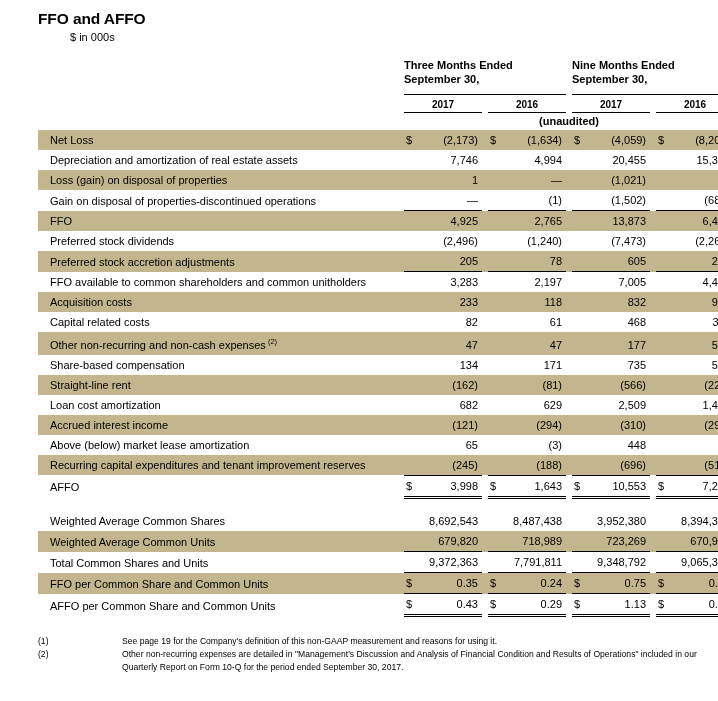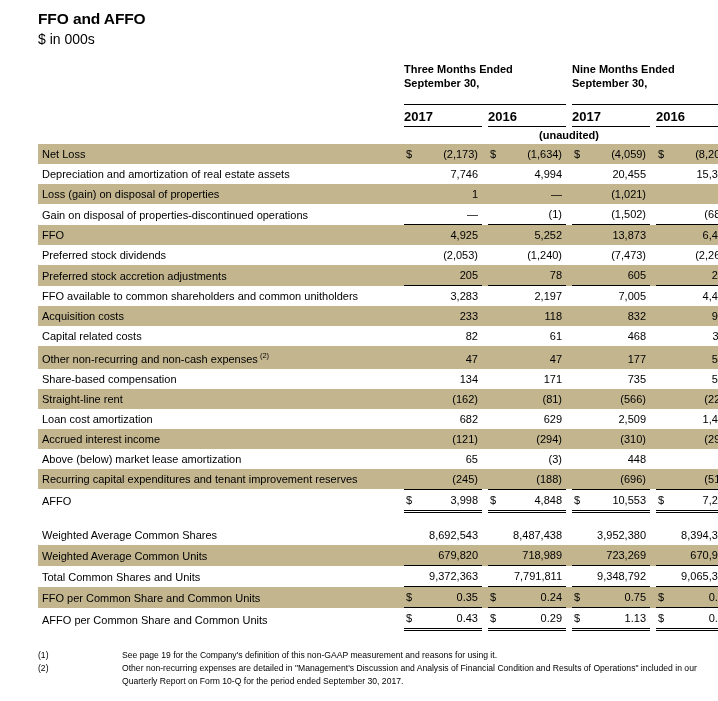--- a/index.html
+++ b/index.html
@@ -12,22 +12,23 @@
     overflow: hidden;
   }
   .page { position: relative; width: 718px; height: 545px; padding: 0; }
 
   .title {
     font-size: 15.5px; font-weight: bold;
     letter-spacing: -0.1px;
     padding: 10px 0 0 38px;
   }
   .subtitle {
-    font-size: 14px;
+    font-size: 11px;
     padding: 3px 16px 0 38px;
+    margin-left: 32px;
   }
 
   table.ffo {
     border-collapse: collapse;
     width: 680px;
     margin: 16px 0 0 38px;
     table-layout: fixed;
     font-size: 11px;
   }
   table.ffo col.lab  { width: 366px; }
@@ -35,35 +36,35 @@
   table.ffo col.num  { width: 62px; }
   table.ffo col.gap  { width: 6px; }
 
   td, th { padding: 0; vertical-align: bottom; }
 
   
   .hdr-group {
     font-weight: bold; font-size: 11px;
     line-height: 13.5px; padding-bottom: 2px;
   }
-  .hdr-group .u { border-bottom: 1.2px solid #000; padding-bottom: 14px; display:block;}
+  .hdr-group .u { border-bottom: 1.2px solid #000; padding-bottom: 8px; display:block;}
   .hdr-yr {
-    text-align: left; font-weight: bold; font-size: 13px;
+    text-align: center; font-weight: bold; font-size: 10px;
     padding: 2px 0 2px 0;
     border-bottom: 1.2px solid #000;
   }
   .hdr-unaud {
     text-align: center; font-weight: bold; font-size: 11px;
     padding: 2px 0 3px 0;
   }
 
   
   tr.r td { height: 20px; line-height: 20px; font-size: 11px; }
   tr.r.shade td { background: #c3b68f; }
-  tr.r .lbl { padding-left: 4px; white-space: nowrap; }
+  tr.r .lbl { padding-left: 12px; white-space: nowrap; }
   tr.r .n   { text-align: right; padding-right: 4px; white-space: nowrap; }
   tr.r .c   { text-align: left; padding-left: 2px; }
 
   .sup { font-size: 7.5px; vertical-align: super; }
   .botline   { border-bottom: 1.2px solid #000; }
   .dblline   { border-bottom: 3px double #000; }
 
   tr.spacer td { height: 14px; background: #ffffff; }
 
   
@@ -179,32 +180,32 @@
           <td></td>
           <td class="c botline"></td>
           <td class="n botline">(689)</td>
         </tr>
         <tr class="r shade">
           <td class="lbl">FFO</td>
           <td class="c"></td>
           <td class="n">4,925</td>
           <td></td>
           <td class="c"></td>
-          <td class="n">5,252</td>
+          <td class="n">2,765</td>
           <td></td>
           <td class="c"></td>
           <td class="n">13,873</td>
           <td></td>
           <td class="c"></td>
           <td class="n">6,410</td>
         </tr>
         <tr class="r">
           <td class="lbl">Preferred stock dividends</td>
           <td class="c"></td>
-          <td class="n">(2,053)</td>
+          <td class="n">(2,496)</td>
           <td></td>
           <td class="c"></td>
           <td class="n">(1,240)</td>
           <td></td>
           <td class="c"></td>
           <td class="n">(7,473)</td>
           <td></td>
           <td class="c"></td>
           <td class="n">(2,263)</td>
         </tr>
@@ -361,21 +362,21 @@
           <td></td>
           <td class="c botline"></td>
           <td class="n botline">(514)</td>
         </tr>
         <tr class="r">
           <td class="lbl">AFFO</td>
           <td class="c dblline">$</td>
           <td class="n dblline">3,998</td>
           <td></td>
           <td class="c dblline">$</td>
-          <td class="n dblline">4,848</td>
+          <td class="n dblline">1,643</td>
           <td></td>
           <td class="c dblline">$</td>
           <td class="n dblline">10,553</td>
           <td></td>
           <td class="c dblline">$</td>
           <td class="n dblline">7,217</td>
         </tr>
         <tr class="spacer">
           <td colspan="12"></td>
         </tr>

